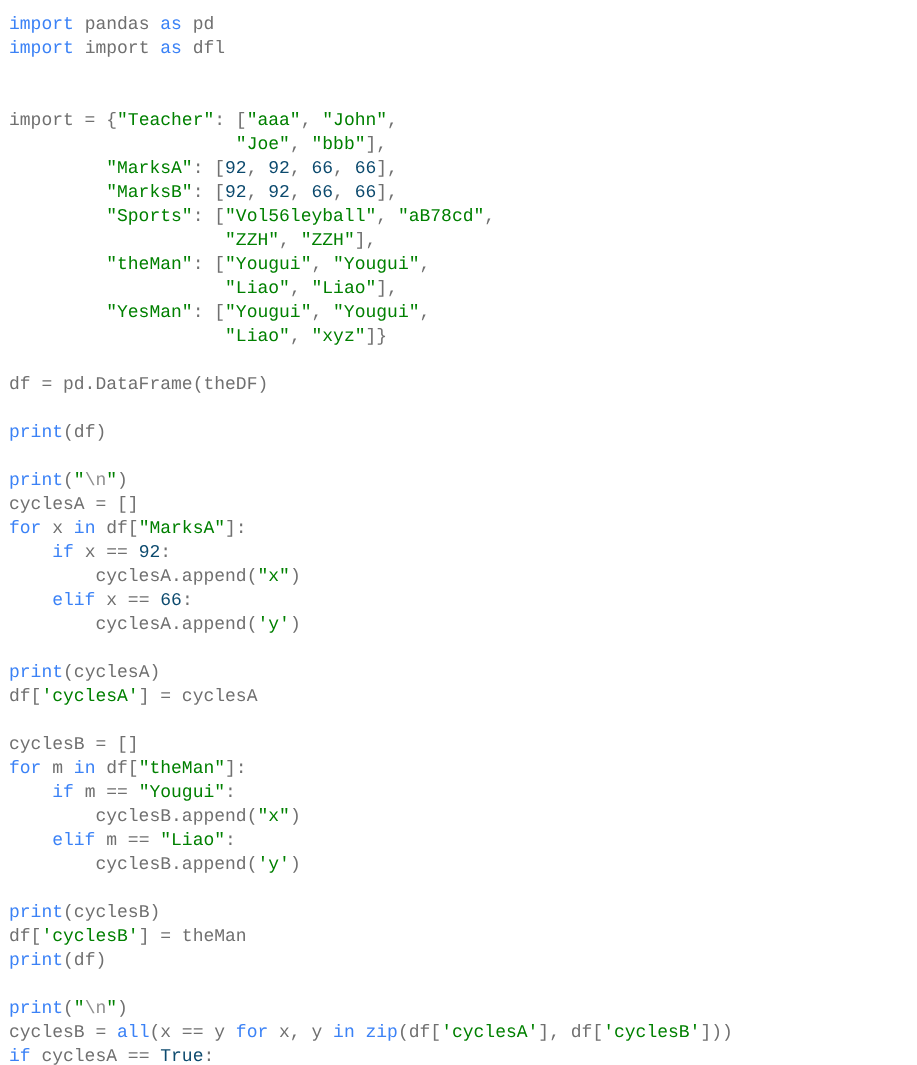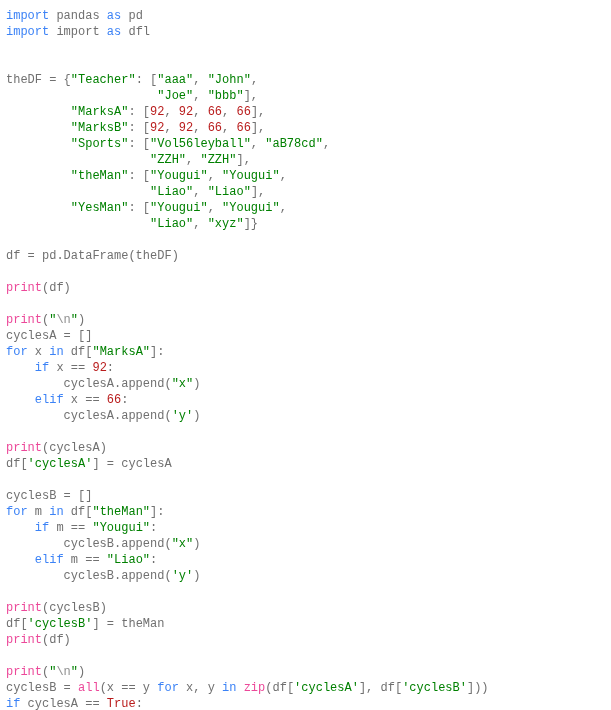--- a/index.html
+++ b/index.html
@@ -15,33 +15,33 @@
   }
   pre.code {
     margin: 0;
     font-family: "Courier New", Courier, monospace;
     font-size: 12px;
     line-height: 16px;
     white-space: pre;
     color: #707070;
   }
   .kw   { color: #3b82f6; }       
-  .fn   { color: #ec4899; }       
-  .num  { color: #b91c1c; }       
+  .fn   { color: #3b82f6; }       
+  .num  { color: #0c4a6e; }       
   .str  { color: #008000; }       
   .esc  { color: #909090; }       
 </style>
 </head>
 <body>
 
 <pre class="code" id="code"><span><span class="kw">import</span><span> pandas </span><span class="kw">as</span><span> pd</span></span>
 <span><span class="kw">import</span><span> import </span><span class="kw">as</span><span> dfl</span></span>
 <span></span>
 <span></span>
-<span><span>theDF = {</span><span class="str">"Teacher"</span><span>: [</span><span class="str">"aaa"</span><span>, </span><span class="str">"John"</span><span>,</span></span>
+<span><span>import = {</span><span class="str">"Teacher"</span><span>: [</span><span class="str">"aaa"</span><span>, </span><span class="str">"John"</span><span>,</span></span>
 <span><span>                     </span><span class="str">"Joe"</span><span>, </span><span class="str">"bbb"</span><span>],</span></span>
 <span><span>         </span><span class="str">"MarksA"</span><span>: [</span><span class="num">92</span><span>, </span><span class="num">92</span><span>, </span><span class="num">66</span><span>, </span><span class="num">66</span><span>],</span></span>
 <span><span>         </span><span class="str">"MarksB"</span><span>: [</span><span class="num">92</span><span>, </span><span class="num">92</span><span>, </span><span class="num">66</span><span>, </span><span class="num">66</span><span>],</span></span>
 <span><span>         </span><span class="str">"Sports"</span><span>: [</span><span class="str">"Vol56leyball"</span><span>, </span><span class="str">"aB78cd"</span><span>,</span></span>
 <span><span>                    </span><span class="str">"ZZH"</span><span>, </span><span class="str">"ZZH"</span><span>],</span></span>
 <span><span>         </span><span class="str">"theMan"</span><span>: [</span><span class="str">"Yougui"</span><span>, </span><span class="str">"Yougui"</span><span>,</span></span>
 <span><span>                    </span><span class="str">"Liao"</span><span>, </span><span class="str">"Liao"</span><span>],</span></span>
 <span><span>         </span><span class="str">"YesMan"</span><span>: [</span><span class="str">"Yougui"</span><span>, </span><span class="str">"Yougui"</span><span>,</span></span>
 <span><span>                    </span><span class="str">"Liao"</span><span>, </span><span class="str">"xyz"</span><span>]}</span></span>
 <span></span>

